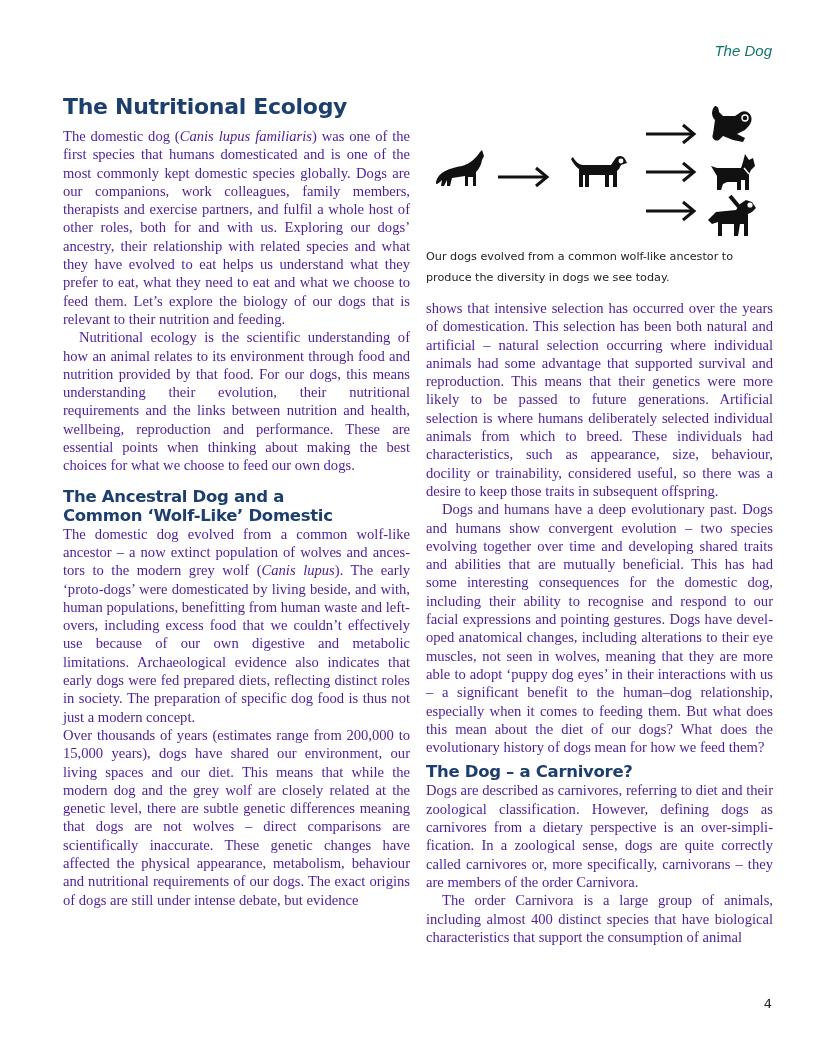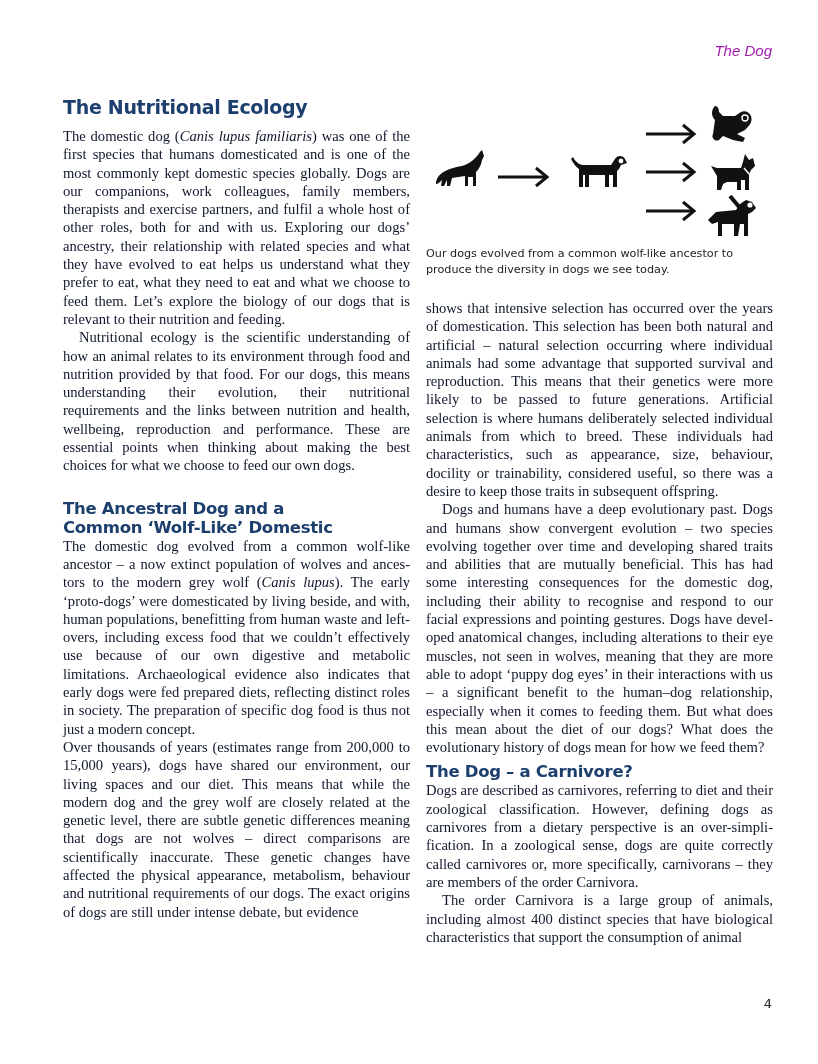--- a/index.html
+++ b/index.html
@@ -1,62 +1,62 @@
 <!DOCTYPE html>
 <html><head>
 <meta charset="utf-8">
 <style>
   html, body { margin: 0; padding: 0; background: #ffffff; }
   body { width: 818px; height: 1064px; position: relative; overflow: hidden; }
   .page { position: absolute; left: 0; top: 0; width: 818px; height: 1064px; background: #fff; }
   .running-head {
     position: absolute; right: 46px; top: 42px;
     font-family: "Liberation Sans", sans-serif; font-style: italic;
-    font-size: 15px; color: #a21caf; margin-left: 40px;
+    font-size: 15px; color: #0f766e; margin-left: 40px;
   }
   .col { position: absolute; width: 347px; }
   .col-left { left: 63px; top: 95px; }
   .col-right { left: 426px; top: 299px; }
   h1, h2 {
     font-family: "DejaVu Sans", sans-serif; color: #1d3f6e; font-weight: bold;
     margin: 0; letter-spacing: -0.3px;
   }
-  h1 { font-size: 19px; line-height: 24px; margin-bottom: 8px; }
+  h1 { font-size: 22px; line-height: 24px; margin-bottom: 8px; }
   h2 { font-size: 16.5px; line-height: 19px; margin-top: 10px; margin-bottom: 0; }
   p {
     font-family: "Liberation Serif", serif; font-size: 14.6px; line-height: 18.3px;
-    color: #0f172a; margin: 0; text-align: justify; hyphens: manual;
+    color: #4c1d95; margin: 0; text-align: justify; hyphens: manual;
   }
   p.indent { text-indent: 16px; }
   .figure { position: absolute; left: 426px; top: 100px; width: 350px; height: 180px; }
   .figure svg { position: absolute; left: 0; top: 0; }
   .caption {
     position: absolute; left: 0; top: 146px; width: 350px;
-    font-family: "DejaVu Sans", sans-serif; font-size: 11.2px; line-height: 16px; color: #222;
+    font-family: "DejaVu Sans", sans-serif; font-size: 11.2px; line-height: 21px; color: #222;
   }
   .folio {
     position: absolute; right: 46px; top: 996px;
     font-family: "DejaVu Sans", sans-serif; font-size: 13px; color: #222;
   }
 </style>
 </head>
 <body>
 
 <div class="page">
 
   <div class="running-head">The Dog</div>
 
   <div class="col col-left">
     <h1>
       <span>The Nutritional Ecology</span><br>
     </h1>
     <p><span>The domestic dog (</span><i>Canis lupus familiaris</i><span>) was one of the first species that humans domesticated and is one of the most commonly kept domestic species globally. Dogs are our companions, work colleagues, family members, therapists and exercise partners, and fulfil a whole host of other roles, both for and with us. Exploring our dogs’ ancestry, their relationship with related species and what they have evolved to eat helps us understand what they prefer to eat, what they need to eat and what we choose to feed them. Let’s explore the biology of our dogs that is relevant to their nutrition and feeding.</span></p>
     <p class="indent">Nutritional ecology is the scientific understanding of how an animal relates to its environment through food and nutrition provided by that food. For our dogs, this means understanding their evolution, their nutri­tional requirements and the links between nutrition and health, wellbeing, reproduction and performance. These are essential points when thinking about making the best choices for what we choose to feed our own dogs.</p>
 
-    <h2 style="margin-top:24px">
+    <h2 style="margin-top:12px">
       <span>The Ancestral Dog and a</span><br>
       <span>Common ‘Wolf-Like’ Domestic</span>
     </h2>
     <p><span>The domestic dog evolved from a common wolf-like ancestor – a now extinct population of wolves and ances­tors to the modern grey wolf (</span><i>Canis lupus</i><span>). The early ‘proto-dogs’ were domesticated by living beside, and with, human populations, benefitting from human waste and left-overs, including excess food that we couldn’t effec­tively use because of our own digestive and metabolic limitations. Archaeological evidence also indicates that early dogs were fed prepared diets, reflecting distinct roles in society. The preparation of specific dog food is thus not just a modern concept.</span></p>
 
     <p>Over thousands of years (estimates range from 200,000 to 15,000 years), dogs have shared our environment, our living spaces and our diet. This means that while the modern dog and the grey wolf are closely related at the genetic level, there are subtle genetic differences mean­ing that dogs are not wolves – direct comparisons are scientifically inaccurate. These genetic changes have affected the physical appearance, metabolism, behaviour and nutritional requirements of our dogs. The exact ori­gins of dogs are still under intense debate, but evidence</p>
   </div>
 
   <div class="figure">
     <svg width="350" height="145" viewBox="0 0 350 145">

